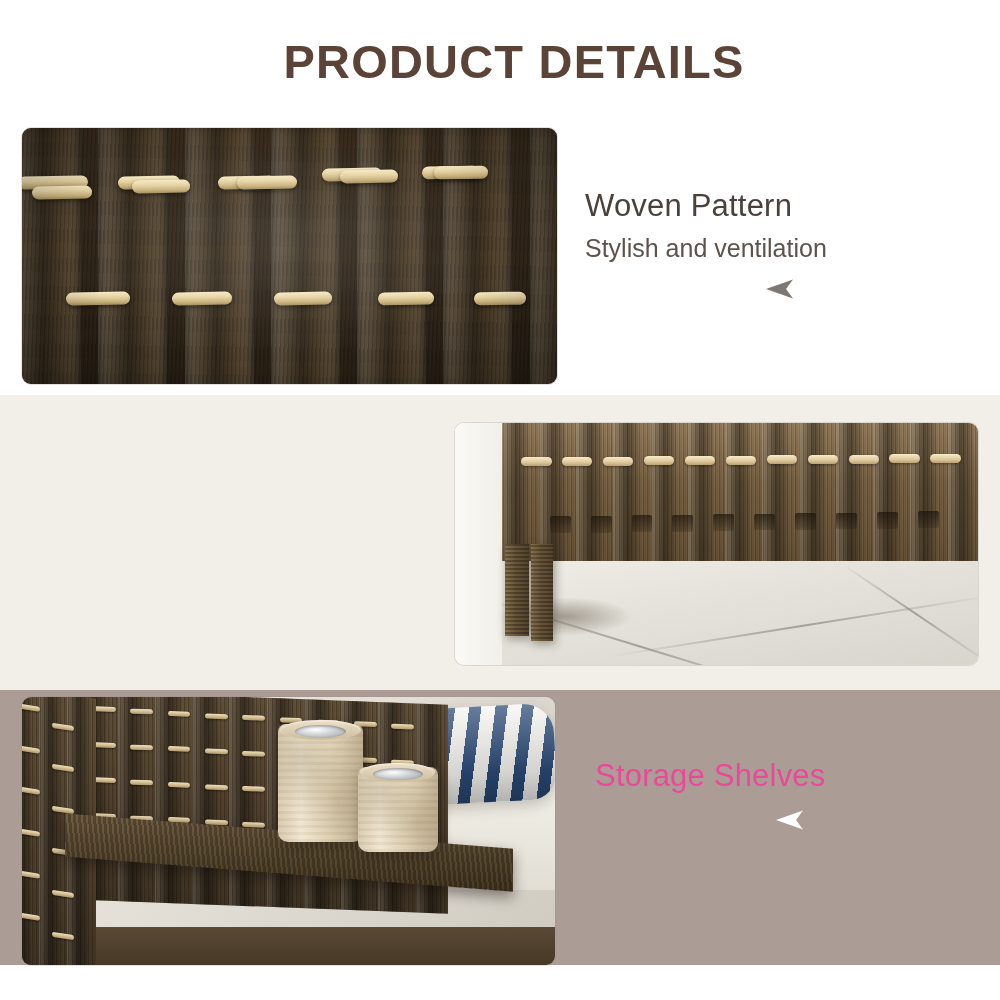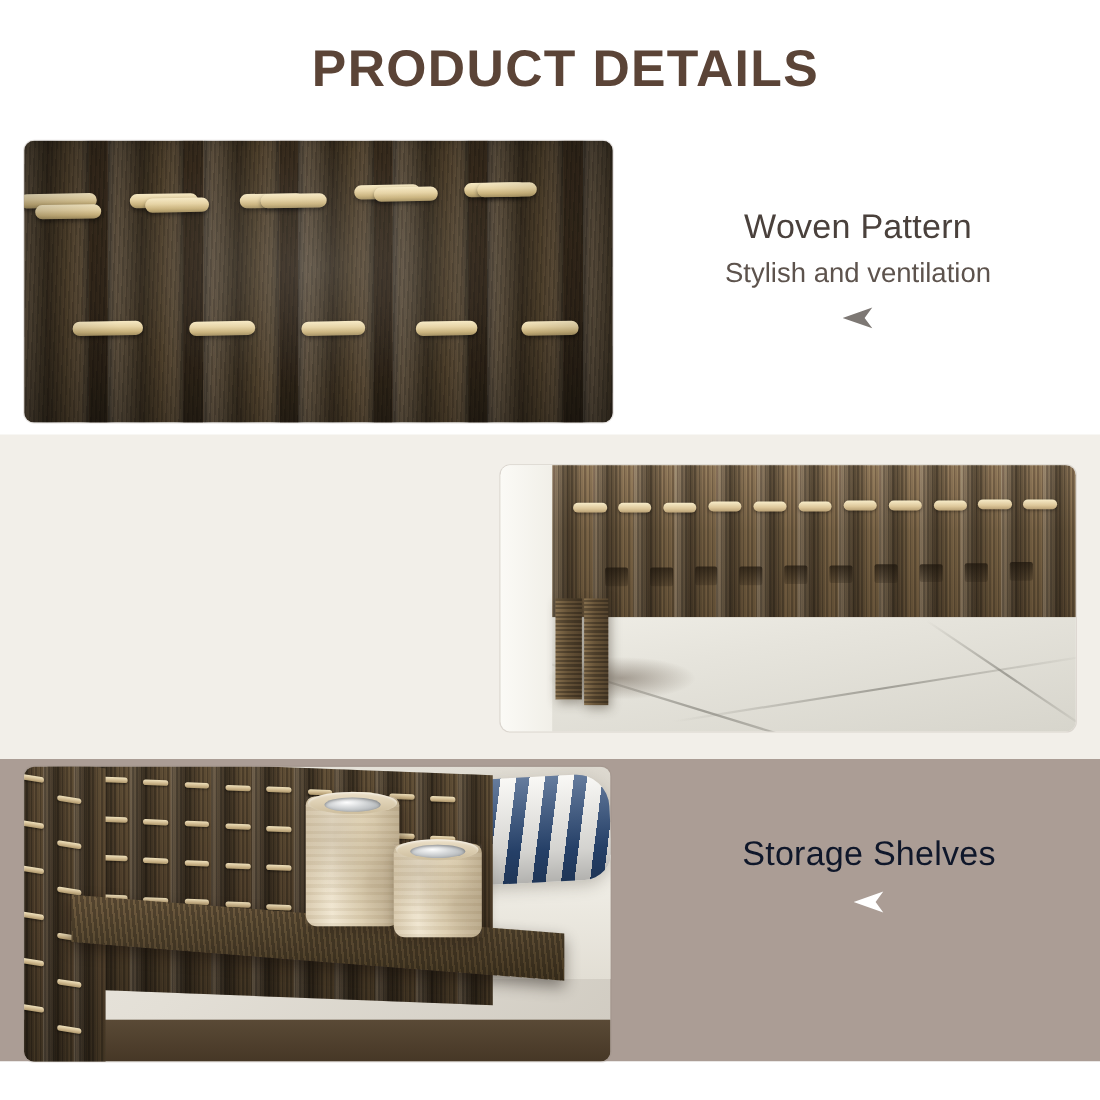--- a/index.html
+++ b/index.html
@@ -205,30 +205,30 @@
     position:absolute;
     background:linear-gradient(180deg,#f3f1ea,#e2ded4);
     border-radius:8px;
   }
   .floor-dark{
     position:absolute;
     background:linear-gradient(180deg,#5a4a36,#463726);
   }
 
   
-  .cap{position:absolute;text-align:center;}
+  .cap{position:absolute;text-align:left;}
   .cap .h{
     font-size:31px;font-weight:400;letter-spacing:.2px;line-height:1.15;
     color:#4a413c;
   }
   .cap .s{
     font-size:25px;font-weight:400;line-height:1.2;
     color:#5d534d;margin-top:9px;
   }
-  .cap.light .h{color:#0f172a;}
+  .cap.light .h{color:#ec4899;}
   .cap.light .s{color:#f7f4f1;}
 
   #cap-weave{left:585px;top:188px;width:390px;}
   #cap-base {left:30px; top:480px;width:390px;}
   #cap-shelf{left:595px;top:758px;width:390px;}
 
   .arrow{display:block;margin:16px auto 0;}
 
   .arrow svg{display:block;margin:0 auto;}
 </style>

